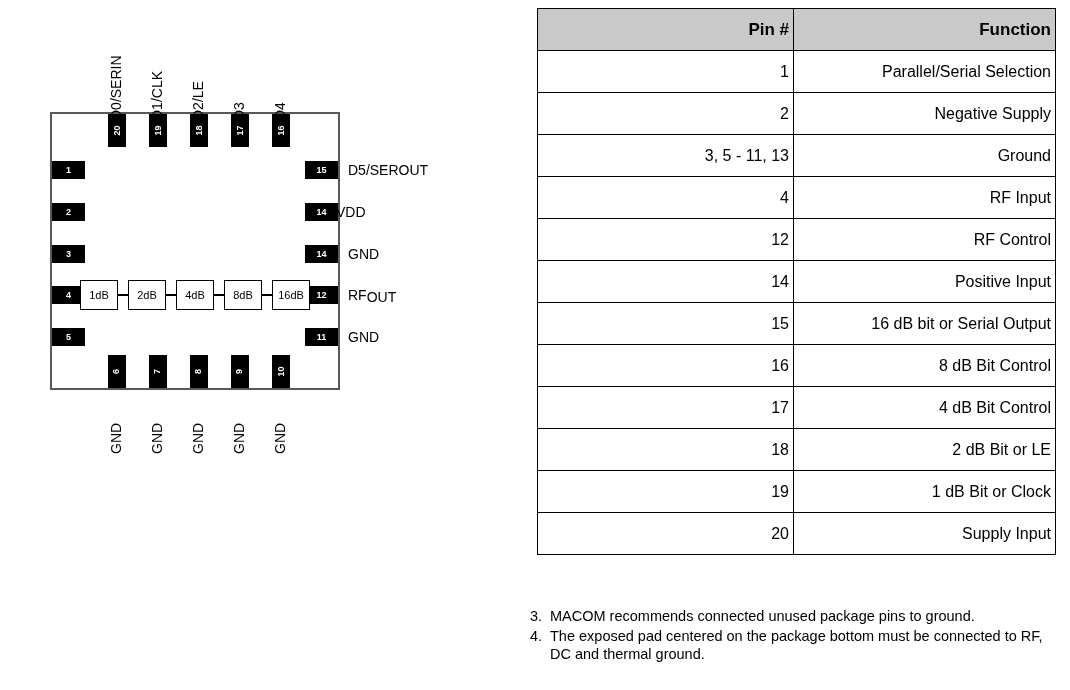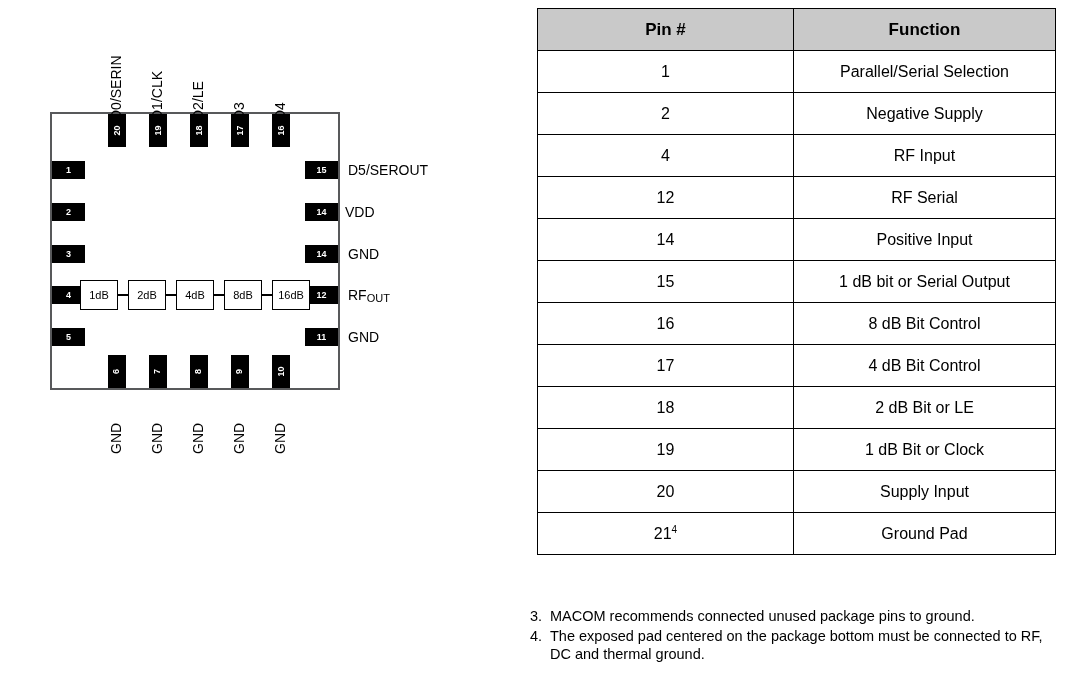--- a/index.html
+++ b/index.html
@@ -55,21 +55,21 @@
     color: #000;
     white-space: nowrap;
     z-index: 2;
   }
   .pin-label.right { text-align: right;  transform: translateY(-50%); }
   .pin-label.vert {
     transform-origin: left bottom;
     transform: rotate(-90deg);
   }
   .pin-label sub {
-    font-size: 11px;
+    font-size: 14px;
     vertical-align: baseline;
     position: relative;
     bottom: -2px;
   }
   
   .atten-box {
     position: absolute;
     width: 38px; height: 30px;
     border: 1.5px solid #000;
     background: #fff;
@@ -95,21 +95,21 @@
   }
   table.pin-table {
     border-collapse: collapse;
     width: 518px;
     table-layout: fixed;
   }
   table.pin-table th,
   table.pin-table td {
     border: 1.5px solid #000;
     height: 41px;
-    text-align: center;
+    text-align: right;
     vertical-align: middle;
     font-size: 16px;
     font-weight: normal;
     padding: 0 4px;
   }
   table.pin-table thead th {
     background: #c9c9c9;
     font-weight: 700;
     font-size: 17px;
   }
@@ -190,21 +190,21 @@
       <div class="pad pad-h" style="left: 52px; top: 328px;">
         <span class="pad-num">5</span>
       </div>
       <div class="pad pad-h" style="left: 305px; top: 161px;">
         <span class="pad-num">15</span>
       </div>
       <div class="pin-label right" style="left: 348px; top: 170px;"><span>D5/SEROUT</span></div>
       <div class="pad pad-h" style="left: 305px; top: 203px;">
         <span class="pad-num">14</span>
       </div>
-      <div class="pin-label right" style="left: 345px; top: 212px;"><span>VDD</span></div>
+      <div class="pin-label right" style="left: 336px; top: 212px;"><span>VDD</span></div>
       <div class="pad pad-h" style="left: 305px; top: 245px;">
         <span class="pad-num">14</span>
       </div>
       <div class="pin-label right" style="left: 348px; top: 254px;"><span>GND</span></div>
       <div class="pad pad-h" style="left: 305px; top: 286px;">
         <span class="pad-num">12</span>
       </div>
       <div class="pin-label right" style="left: 348px; top: 295px;"><span>RF</span><sub>OUT</sub></div>
       <div class="pad pad-h" style="left: 305px; top: 328px;">
         <span class="pad-num">11</span>
@@ -249,58 +249,58 @@
     <tbody id="pin-table-body">
         <tr>
           <td>1</td>
           <td>Parallel/Serial Selection</td>
         </tr>
         <tr>
           <td>2</td>
           <td>Negative Supply</td>
         </tr>
         <tr>
+          <td>3, 5 - 11, 13</td>
+          <td>Ground</td>
+        </tr>
+        <tr>
           <td>4</td>
           <td>RF Input</td>
         </tr>
         <tr>
           <td>12</td>
-          <td>RF Serial</td>
+          <td>RF Control</td>
         </tr>
         <tr>
           <td>14</td>
           <td>Positive Input</td>
         </tr>
         <tr>
           <td>15</td>
-          <td>1 dB bit or Serial Output</td>
+          <td>16 dB bit or Serial Output</td>
         </tr>
         <tr>
           <td>16</td>
           <td>8 dB Bit Control</td>
         </tr>
         <tr>
           <td>17</td>
           <td>4 dB Bit Control</td>
         </tr>
         <tr>
           <td>18</td>
           <td>2 dB Bit or LE</td>
         </tr>
         <tr>
           <td>19</td>
           <td>1 dB Bit or Clock</td>
         </tr>
         <tr>
           <td>20</td>
           <td>Supply Input</td>
-        </tr>
-        <tr>
-          <td>21<sup>4</sup></td>
-          <td>Ground Pad</td>
         </tr>
       </tbody>
   </table>
 </div>
 
 <div id="footnotes">
     <div class="footnote">
       <span class="footnote-num">3.</span>
       <span class="footnote-text">MACOM recommends connected unused package pins to ground.</span>
     </div>

